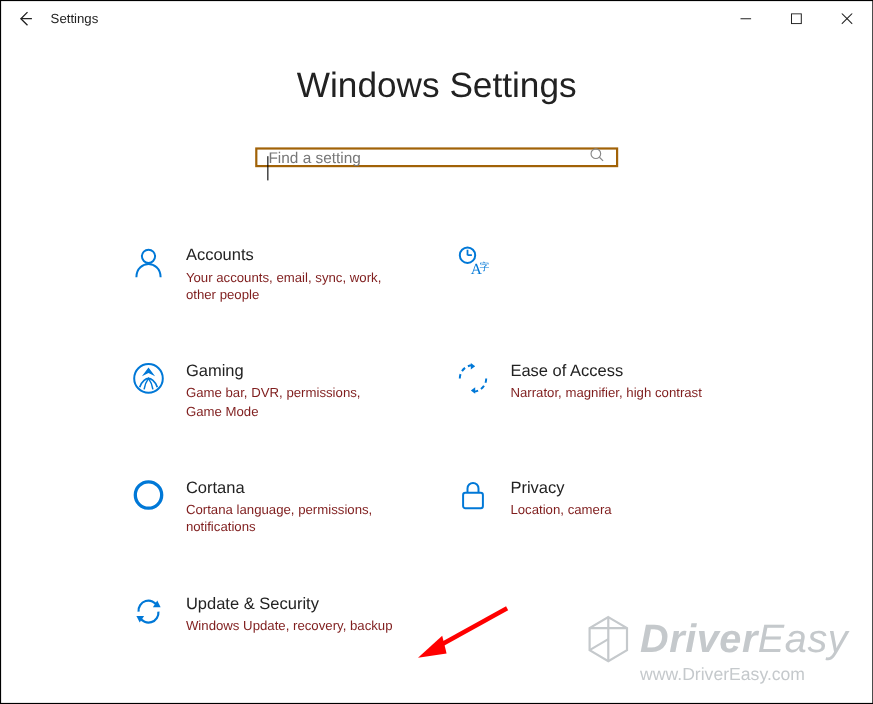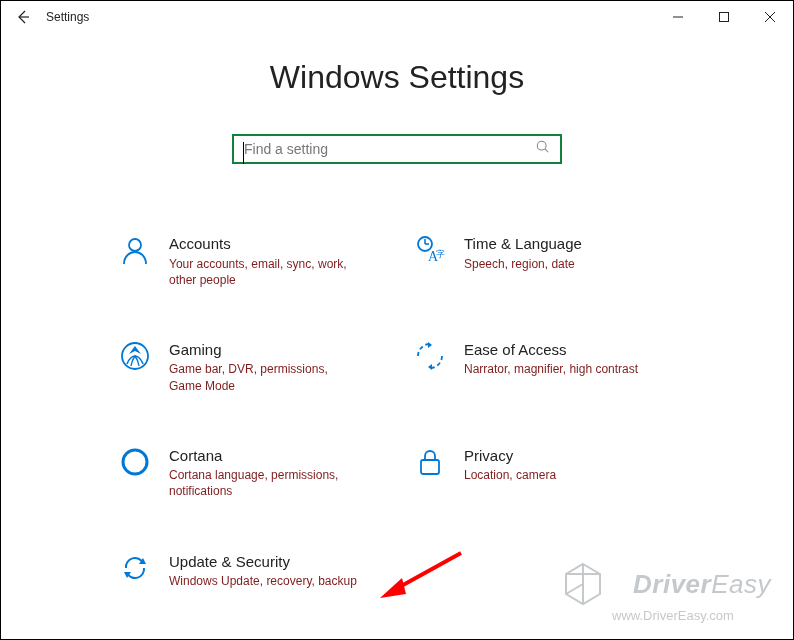--- a/index.html
+++ b/index.html
@@ -7,37 +7,37 @@
   .frame { border: 1px solid #000; width: 794px; height: 640px; position: relative; background: #fff; }
   .titlebar { height: 32px; display: flex; align-items: center; justify-content: space-between; padding: 0 0 0 8px; }
   .titlebar-left { display: flex; align-items: center; gap: 9px; }
   .titlebar-right { display: flex; align-items: center; height: 100%; }
   .win-btn { width: 46px; height: 32px; display: flex; align-items: center; justify-content: center; color: #333; }
   .app-title { font-size: 12px; color: #222; }
   .back-btn { width: 28px; height: 28px; display: flex; align-items: center; justify-content: center; color: #222; }
   .content { position: absolute; left: 0; right: 0; top: 48px; bottom: 0; }
   .page-title { text-align: center; font-weight: 300; font-size: 32px; color: #222; margin-top: 10px; }
   .search-wrap { display: flex; justify-content: center; margin-top: 38px; }
-  .search-box { width: 330px; height: 30px; border: 2px solid #15803d; display: flex; align-items: center; padding: 0 10px; position: relative; }
+  .search-box { width: 330px; height: 18px; border: 2px solid #a16207; display: flex; align-items: center; padding: 0 10px; position: relative; }
   .search-box input { border: none; outline: none; flex: 1; font-size: 14px; color: #666; background: transparent; font-family: inherit; }
   .search-box input::placeholder { color: #777; }
   .search-icon { color: #777; }
   .caret { position: absolute; left: 9px; top: 6px; width: 1px; height: 22px; background: #000; }
   .grid { margin: 70px auto 0 auto; width: 560px; display: grid; grid-template-columns: 1fr 1fr; column-gap: 30px; row-gap: 52px; }
   .tile { display: flex; gap: 16px; cursor: default; }
   .tile-icon { width: 36px; height: 36px; flex: 0 0 36px; display: flex; align-items: flex-start; justify-content: center; color: #0078d7; }
   .tile-text { display: flex; flex-direction: column; max-width: 190px; }
   .tile-title { font-size: 15px; color: #222; line-height: 1.3; }
   .tile-desc { font-size: 12px; color: #7f1d1d; line-height: 1.35; margin-top: 2px; }
   .arrow-overlay { position: absolute; left: 375px; top: 547px; pointer-events: none; }
   .watermark { position: absolute; right: 22px; bottom: 16px; color: #c5c9cc; text-align: left; pointer-events: none; }
   .watermark .wm-row { display: flex; align-items: center; gap: 10px; }
-  .watermark .wm-brand { font-size: 26px; font-style: italic; font-weight: 600; letter-spacing: .5px; margin-left: 21px; }
+  .watermark .wm-brand { font-size: 36px; font-style: italic; font-weight: 600; letter-spacing: .5px; }
   .watermark .wm-brand .easy { font-weight: 300; }
-  .watermark .wm-url { font-size: 13px; margin-top: 2px; padding-left: 48px; }
+  .watermark .wm-url { font-size: 16px; margin-top: 2px; padding-left: 48px; }
   .watermark svg { display: block; }
 </style>
 </head>
 <body>
 
 <div class="frame">
 
   <div class="titlebar">
     <div class="titlebar-left">
       <div class="back-btn">
@@ -101,24 +101,20 @@
 
       <div class="tile">
         <div class="tile-icon">
           <svg width="32" height="32" viewBox="0 0 32 32">
               <circle cx="11" cy="10" r="7" stroke="#0078d7" stroke-width="1.8" fill="none"></circle>
               <line x1="11" y1="10" x2="11" y2="5" stroke="#0078d7" stroke-width="1.6"></line>
               <line x1="11" y1="10" x2="15" y2="10" stroke="#0078d7" stroke-width="1.6"></line>
               <text x="14" y="27" font-size="14" fill="#0078d7" font-family="Segoe UI">A</text>
               <text x="22" y="23" font-size="9" fill="#0078d7" font-family="Segoe UI">字</text>
             </svg>
-        </div>
-        <div class="tile-text">
-          <div class="tile-title">Time &amp; Language</div>
-          <div class="tile-desc">Speech, region, date</div>
         </div>
       </div>
 
       <div class="tile">
         <div class="tile-icon">
           <svg width="32" height="32" viewBox="0 0 32 32">
               <circle cx="16" cy="16" r="13" stroke="#0078d7" stroke-width="1.8" fill="none"></circle>
               <path d="M16 6 L10 14 L16 11 L22 14 Z" fill="#0078d7"></path>
               <path d="M8 24 C10 18 14 16 16 16 C18 16 22 18 24 24" stroke="#0078d7" stroke-width="1.6" fill="none"></path>
               <path d="M12 26 C13 20 16 16 16 16 C16 16 19 20 20 26" stroke="#0078d7" stroke-width="1.4" fill="none"></path>

